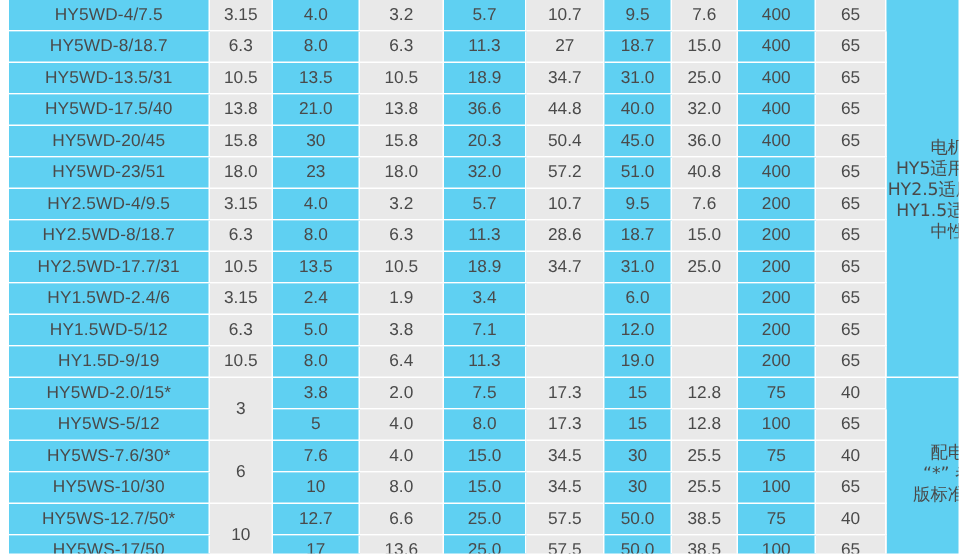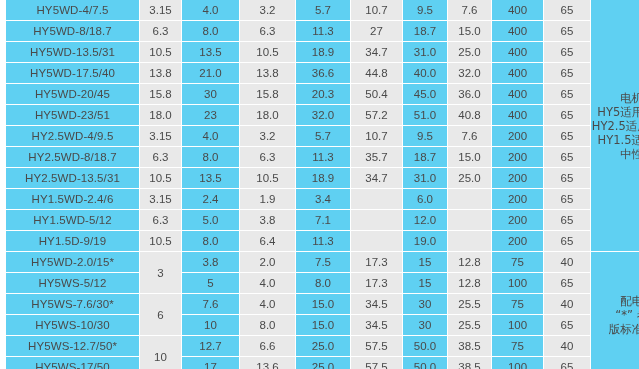--- a/index.html
+++ b/index.html
@@ -189,29 +189,29 @@
         <td class="cy">200</td>
         <td class="gy">65</td>
       </tr>
       <tr>
         <td class="edge"></td>
         <td class="cy c-model">HY2.5WD-8/18.7</td>
         <td class="gy">6.3</td>
         <td class="cy">8.0</td>
         <td class="gy">6.3</td>
         <td class="cy">11.3</td>
-        <td class="gy">35.7</td>
+        <td class="gy">28.6</td>
         <td class="cy">18.7</td>
         <td class="gy c-small">15.0</td>
         <td class="cy">200</td>
         <td class="gy">65</td>
       </tr>
       <tr>
         <td class="edge"></td>
-        <td class="cy c-model">HY2.5WD-13.5/31</td>
+        <td class="cy c-model">HY2.5WD-17.7/31</td>
         <td class="gy">10.5</td>
         <td class="cy">13.5</td>
         <td class="gy">10.5</td>
         <td class="cy">18.9</td>
         <td class="gy">34.7</td>
         <td class="cy">31.0</td>
         <td class="gy c-small">25.0</td>
         <td class="cy">200</td>
         <td class="gy">65</td>
       </tr>

